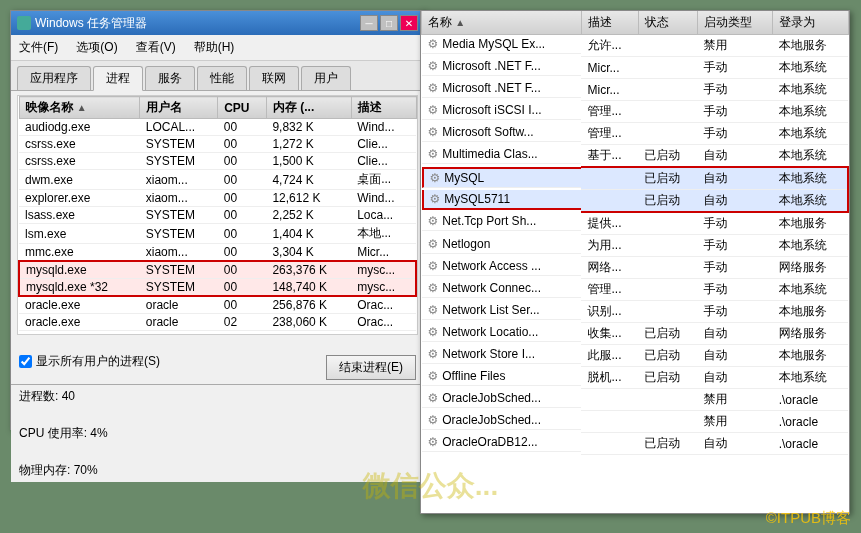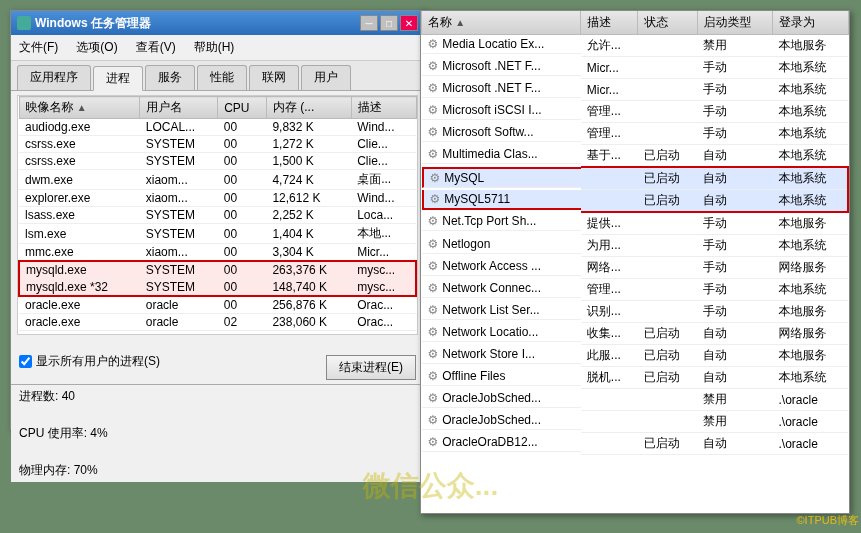--- a/index.html
+++ b/index.html
@@ -33,21 +33,21 @@
       align-items: center;
       justify-content: space-between;
       height: 24px;
     }
 
     .titlebar-left {
       display: flex;
       align-items: center;
       gap: 4px;
       font-size: 12px;
-      font-weight: bold;
+      font-weight: normal;
     }
 
     .titlebar-icon {
       width: 14px;
       height: 14px;
       background: #4a9;
       border-radius: 2px;
       display: inline-block;
     }
 
@@ -86,20 +86,21 @@
     }
 
     
     .tab-bar {
       display: flex;
       background: #e8e8e8;
       border-bottom: 1px solid #aaa;
       padding-top: 4px;
       padding-left: 6px;
       gap: 2px;
+      align-items: center;
     }
 
     .tab {
       padding: 3px 12px;
       border: 1px solid #aaa;
       border-bottom: none;
       background: #ddd;
       cursor: pointer;
       font-size: 12px;
       border-radius: 3px 3px 0 0;
@@ -125,21 +126,21 @@
       width: 100%;
       border-collapse: collapse;
       font-size: 12px;
     }
 
     .process-table th {
       background: linear-gradient(to bottom, #e8e8e8, #d0d0d0);
       border: 1px solid #bbb;
       padding: 2px 6px;
       text-align: left;
-      font-weight: normal;
+      font-weight: bold;
       white-space: nowrap;
       margin-left: 44px;
     }
 
     .process-table td {
       border-bottom: 1px solid #eee;
       padding: 1px 6px;
       white-space: nowrap;
       overflow: hidden;
     }
@@ -226,23 +227,23 @@
       border-bottom: 1px solid #eee;
       padding: 2px 6px;
       white-space: nowrap;
       overflow: hidden;
     }
 
     
     .itpub-watermark {
       position: absolute;
       bottom: 5px;
-      right: 2px;
+      right: 10px;
       color: rgba(255,200,0,0.8);
-      font-size: 11px;
+      font-size: 15px;
     }
 
     .scroll-area {
       overflow-y: scroll;
       height: 100%;
     }
 
     ::-webkit-scrollbar { width: 12px; }
     ::-webkit-scrollbar-track { background: #f0f0f0; }
     ::-webkit-scrollbar-thumb { background: #aaa; border: 1px solid #888; }
@@ -423,21 +424,21 @@
           <th>描述</th>
           <th>状态</th>
           <th>启动类型</th>
           <th>登录为</th>
         </tr>
       </thead>
       <tbody id="services-tbody">
       <tr>
             <td style="display: flex; align-items: center; gap: 4px;">
               <span style="font-size: 12px; color: rgb(136, 136, 136);">⚙</span>
-              <span>Media Locatio Ex...</span>
+              <span>Media MySQL Ex...</span>
             </td>
             <td>允许...</td>
             <td></td>
             <td>禁用</td>
             <td>本地服务</td>
           </tr>
           <tr>
             <td style="display: flex; align-items: center; gap: 4px;">
               <span style="font-size: 12px; color: rgb(136, 136, 136);">⚙</span>
               <span>Microsoft .NET F...</span>

